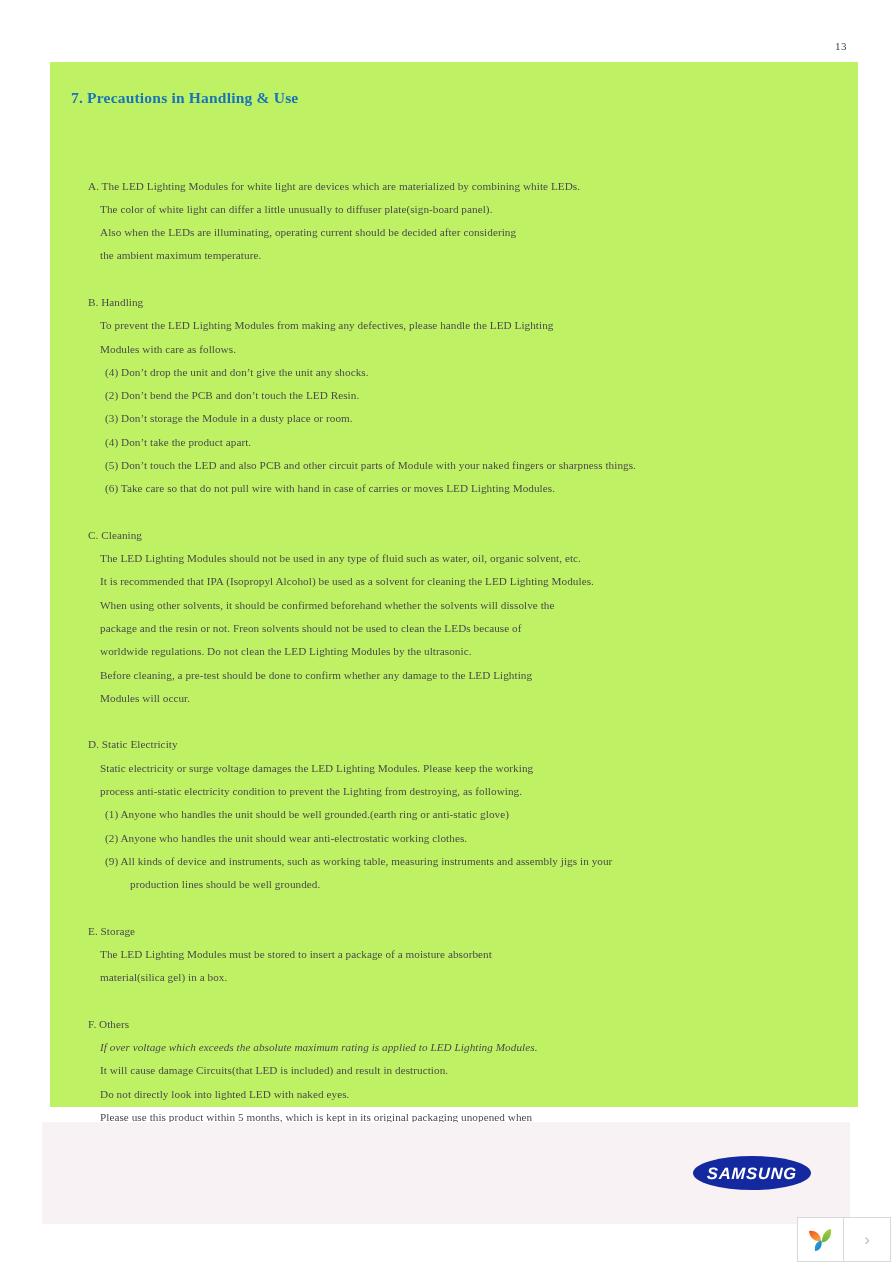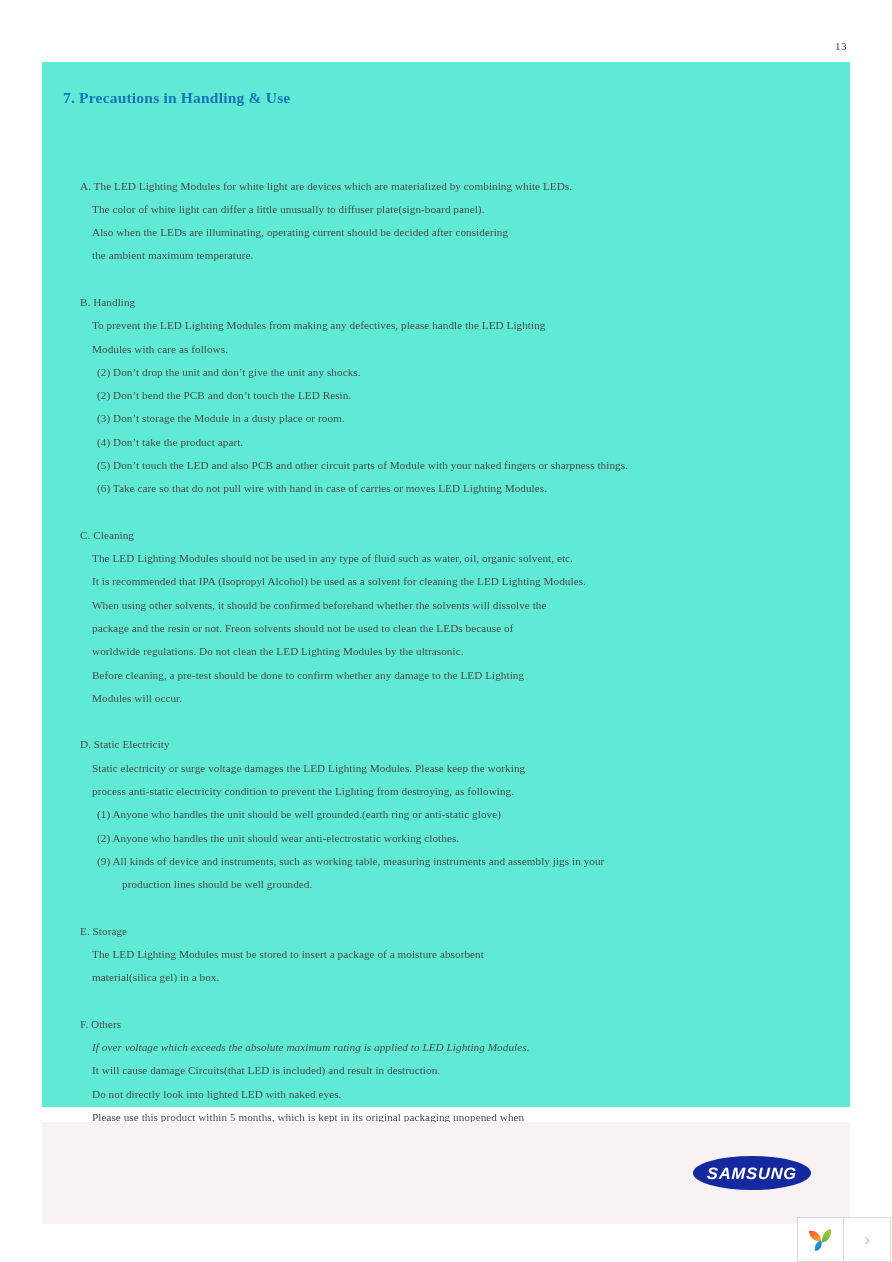--- a/index.html
+++ b/index.html
@@ -20,25 +20,25 @@
     top: 40px;
     right: 45px;
     font-size: 11px;
     font-weight: normal;
     color: #3a3a3a;
     letter-spacing: 0.5px;
   }
 
   .doc-sheet {
     position: absolute;
-    left: 42px;
+    left: 50px;
     top: 62px;
     width: 808px;
     height: 1045px;
-    background: #5eead4;
+    background: #bef264;
   }
 
   .doc-footer-sheet {
     position: absolute;
     left: 42px;
     top: 1122px;
     width: 808px;
     height: 102px;
     background: #f8f2f5;
   }
@@ -147,21 +147,21 @@
 <div class="doc-sheet">
   <div class="section-heading">7. Precautions in Handling &amp; Use</div>
   <div class="body-block" id="body-block">
       <div class="line ind-a" style="top: 119px;">A. The LED Lighting Modules for white light are devices which are materialized by combining white LEDs.</div>
       <div class="line ind-b" style="top: 142px;">The color of white light can differ a little unusually to diffuser plate(sign-board panel).</div>
       <div class="line ind-b" style="top: 165px;">Also when the LEDs are illuminating, operating current should be decided after considering</div>
       <div class="line ind-b" style="top: 188px; text-align: center;">the ambient maximum temperature.</div>
       <div class="line ind-a" style="top: 235px;">B. Handling</div>
       <div class="line ind-b" style="top: 258px;">To prevent the LED Lighting Modules from making any defectives, please handle the LED Lighting</div>
       <div class="line ind-b" style="top: 282px;">Modules with care as follows.</div>
-      <div class="line ind-c" style="top: 305px;">(2) Don’t drop the unit and don’t give the unit any shocks.</div>
+      <div class="line ind-c" style="top: 305px;">(4) Don’t drop the unit and don’t give the unit any shocks.</div>
       <div class="line ind-c" style="top: 328px;">(2) Don’t bend the PCB and don’t touch the LED Resin.</div>
       <div class="line ind-c" style="top: 351px;">(3) Don’t storage the Module in a dusty place or room.</div>
       <div class="line ind-c" style="top: 375px;">(4) Don’t take the product apart.</div>
       <div class="line ind-c" style="top: 398px;">(5) Don’t touch the LED and also PCB and other circuit parts of Module with your naked fingers or sharpness things.</div>
       <div class="line ind-c" style="top: 421px;">(6) Take care so that do not pull wire with hand in case of carries or moves LED Lighting Modules.</div>
       <div class="line ind-a" style="top: 468px;">C. Cleaning</div>
       <div class="line ind-b" style="top: 491px;">The LED Lighting Modules should not be used in any type of fluid such as water, oil, organic solvent, etc.</div>
       <div class="line ind-b" style="top: 514px;">It is recommended that IPA (Isopropyl Alcohol) be used as a solvent for cleaning the LED Lighting Modules.</div>
       <div class="line ind-b" style="top: 538px;">When using other solvents, it should be confirmed beforehand whether the solvents will dissolve the</div>
       <div class="line ind-b" style="top: 561px;">package and the resin or not. Freon solvents should not be used to clean the LEDs because of</div>

